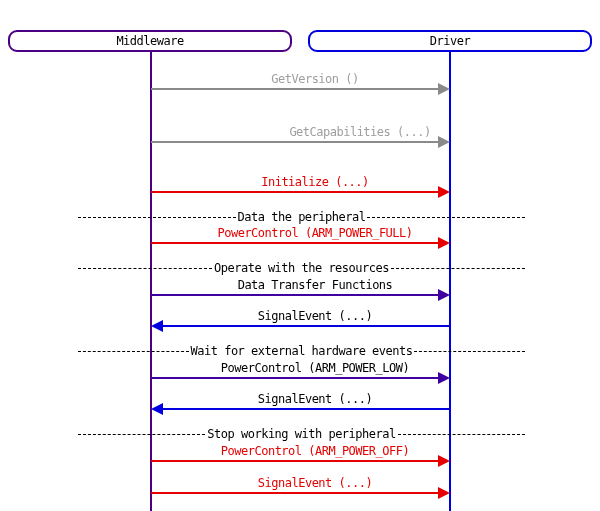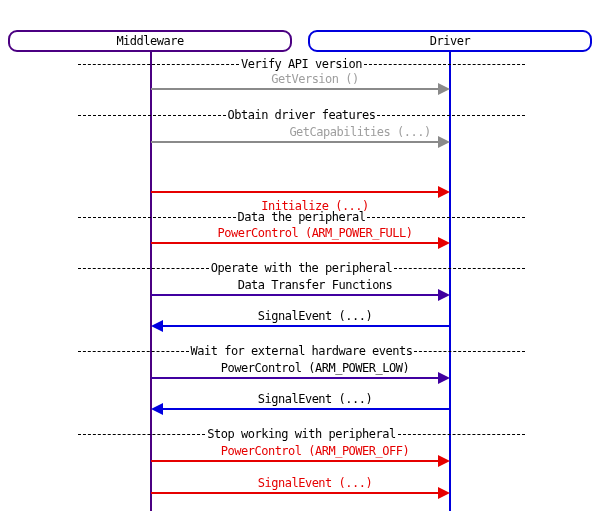--- a/index.html
+++ b/index.html
@@ -42,38 +42,28 @@
 <body>
 
 <div id="stage">
 
   <div class="pbox" style="left: 8px; border-color: rgb(75, 0, 130);">Middleware</div>
   <div class="pbox" style="left: 308px; border-color: rgb(0, 0, 221);">Driver</div>
 
   <div class="lifeline" style="left: 150px; background: rgb(75, 0, 130);"></div>
   <div class="lifeline" style="left: 449px; background: rgb(0, 0, 221);"></div>
 
-  <div class="sep" style="top:56px;">
-    <span class="dash"></span>
-    <span class="lbl">Verify API version</span>
-    <span class="dash"></span>
-  </div>
-  <div class="sep" style="top:107px;">
-    <span class="dash"></span>
-    <span class="lbl">Obtain driver features</span>
-    <span class="dash"></span>
-  </div>
   <div class="sep" style="top:209px;">
     <span class="dash"></span>
     <span class="lbl">Data the peripheral</span>
     <span class="dash"></span>
   </div>
   <div class="sep" style="top:260px;">
     <span class="dash"></span>
-    <span class="lbl">Operate with the peripheral</span>
+    <span class="lbl">Operate with the resources</span>
     <span class="dash"></span>
   </div>
   <div class="sep" style="top:343px;">
     <span class="dash"></span>
     <span class="lbl">Wait for external hardware events</span>
     <span class="dash"></span>
   </div>
   <div class="sep" style="top:426px;">
     <span class="dash"></span>
     <span class="lbl">Stop working with peripheral</span>
@@ -84,21 +74,21 @@
     <div class="lbl" style="color: rgb(158, 158, 158);">GetVersion ()</div>
     <div class="line" style="background: rgb(138, 138, 138);"></div>
     <div class="head" style="border-left-color: rgb(138, 138, 138);"></div>
   </div>
   <div class="msg right" style="top:142px;">
     <div class="lbl" style="color: rgb(158, 158, 158); padding-left: 45px;">GetCapabilities (...)</div>
     <div class="line" style="background: rgb(138, 138, 138);"></div>
     <div class="head" style="border-left-color: rgb(138, 138, 138);"></div>
   </div>
   <div class="msg right" style="top:192px;">
-    <div class="lbl" style="color: rgb(230, 0, 0); margin-top: 24px;">Initialize (...)</div>
+    <div class="lbl" style="color: rgb(230, 0, 0);">Initialize (...)</div>
     <div class="line" style="background: rgb(230, 0, 0);"></div>
     <div class="head" style="border-left-color: rgb(230, 0, 0);"></div>
   </div>
   <div class="msg right" style="top:243px;">
     <div class="lbl" style="color: rgb(230, 0, 0);">PowerControl (ARM_POWER_FULL)</div>
     <div class="line" style="background: rgb(230, 0, 0);"></div>
     <div class="head" style="border-left-color: rgb(230, 0, 0);"></div>
   </div>
   <div class="msg right" style="top:295px;">
     <div class="lbl" style="color: rgb(0, 0, 0);">Data Transfer Functions</div>

